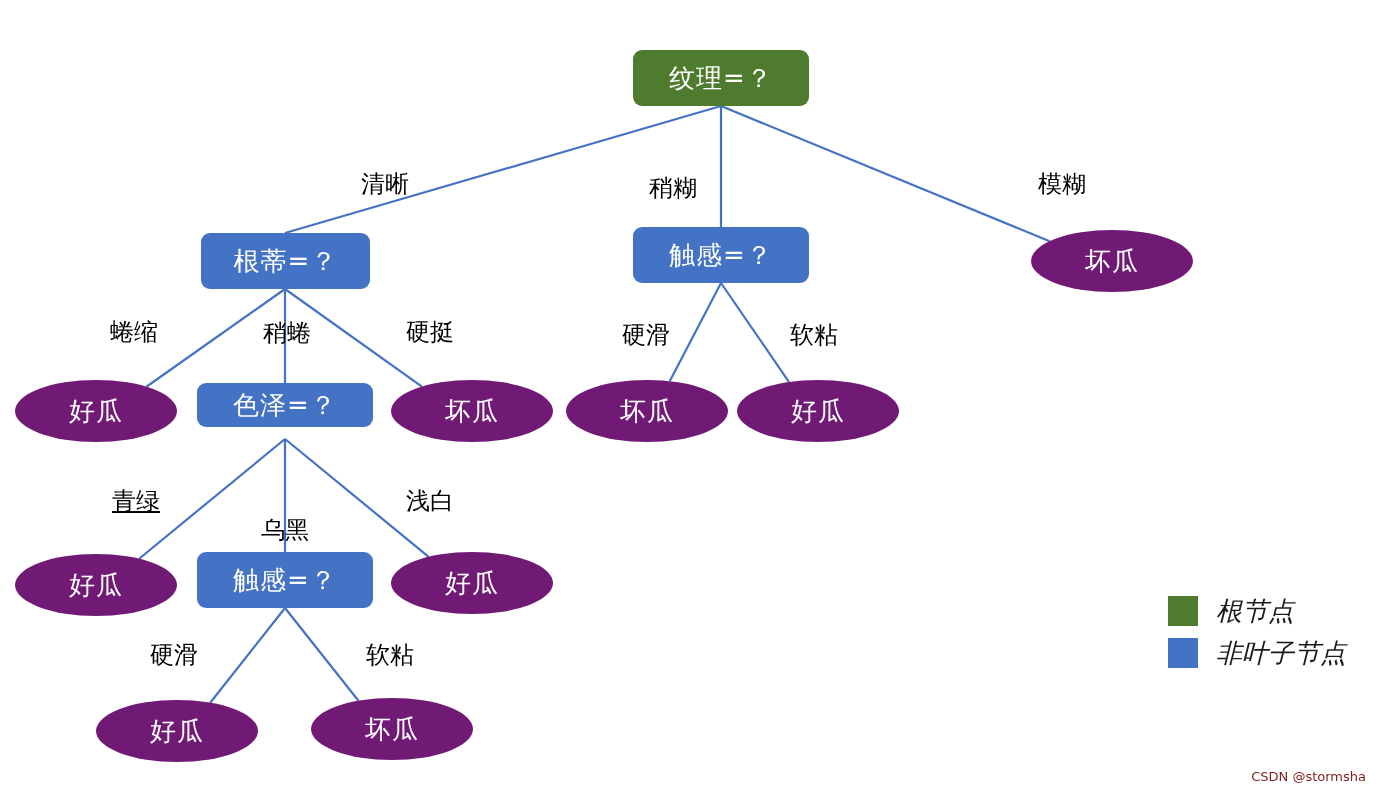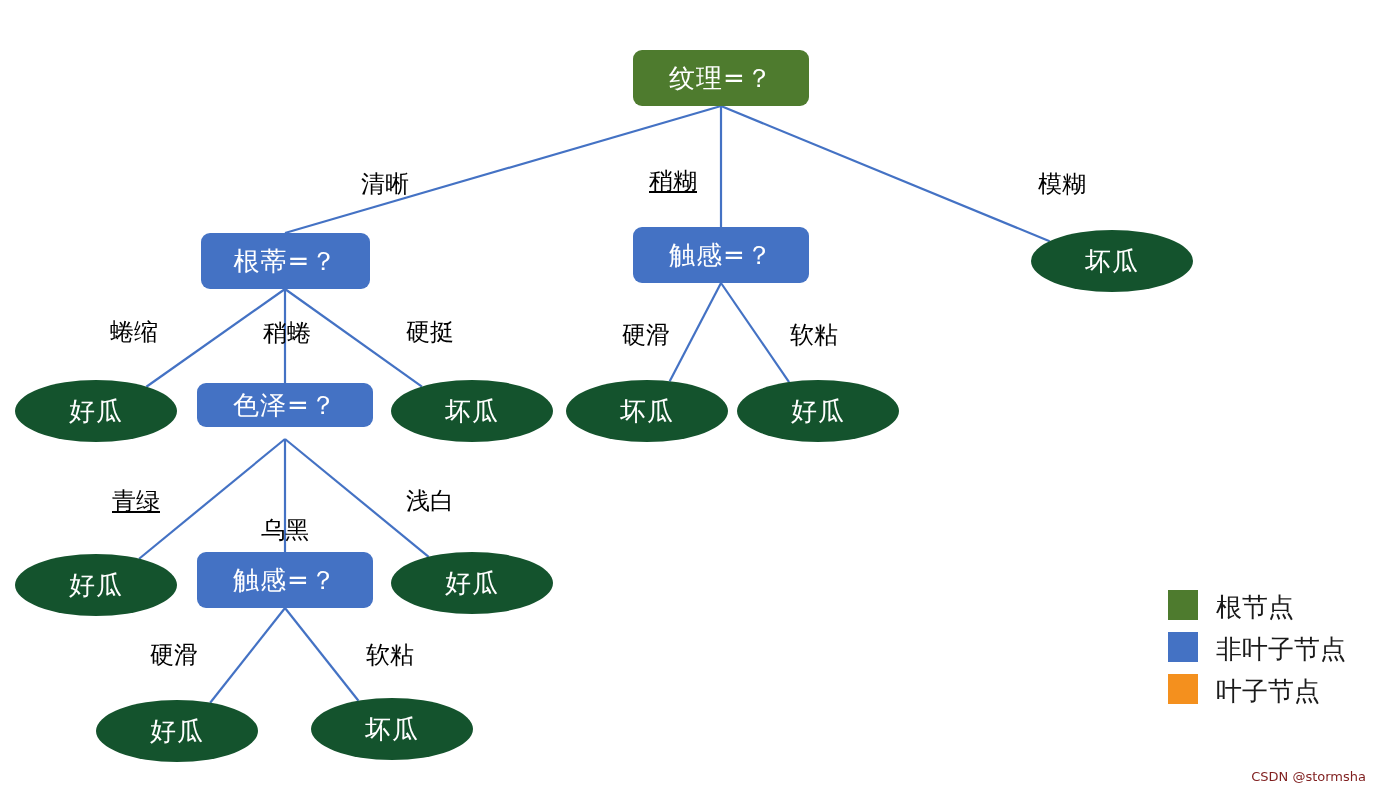--- a/index.html
+++ b/index.html
@@ -39,41 +39,42 @@
   }
   .node.root {
     background: #4E7B2E;
     border-radius: 9px;
   }
   .node.internal {
     background: #4472C4;
     border-radius: 9px;
   }
   .node.leaf {
-    background: #14532d;
+    background: #701a75;
     border-radius: 50%;
   }
   .edge-label {
     position: absolute;
     color: #000000;
     font-size: 24px;
     white-space: nowrap;
     z-index: 4;
     transform: translate(-50%, -50%);
   }
   #legend {
     position: absolute;
     left: 1168px;
     top: 590px;
     z-index: 5;
   }
   .legend-row {
     display: flex;
-    align-items: flex-start;
+    align-items: center;
     height: 42px;
+    font-style: italic;
   }
   .legend-swatch {
     width: 30px;
     height: 30px;
     flex: 0 0 30px;
   }
   .legend-swatch.green { background: #4E7B2E; }
   .legend-swatch.blue  { background: #4472C4; }
   .legend-swatch.orange{ background: #F4901E; }
   .legend-label {
@@ -152,21 +153,21 @@
       </div>
       <div class="node leaf" style="left: 96px; top: 700px; width: 162px; height: 62px;">
         <span>好瓜</span>
       </div>
       <div class="node leaf" style="left: 311px; top: 698px; width: 162px; height: 62px;">
         <span>坏瓜</span>
       </div>
     </div>
   <div id="labels-layer">
       <div class="edge-label" style="left: 385px; top: 184px;">清晰</div>
-      <div class="edge-label" style="left: 673px; top: 181px; text-decoration: underline;">稍糊</div>
+      <div class="edge-label" style="left: 673px; top: 188px;">稍糊</div>
       <div class="edge-label" style="left: 1062px; top: 184px;">模糊</div>
       <div class="edge-label" style="left: 134px; top: 332px;">蜷缩</div>
       <div class="edge-label" style="left: 287px; top: 333px;">稍蜷</div>
       <div class="edge-label" style="left: 430px; top: 332px;">硬挺</div>
       <div class="edge-label" style="left: 646px; top: 335px;">硬滑</div>
       <div class="edge-label" style="left: 814px; top: 335px;">软粘</div>
       <div class="edge-label" style="left: 136px; top: 501px; text-decoration: underline;">青绿</div>
       <div class="edge-label" style="left: 285px; top: 530px; text-align: right;">乌黑</div>
       <div class="edge-label" style="left: 430px; top: 501px;">浅白</div>
       <div class="edge-label" style="left: 174px; top: 655px;">硬滑</div>
@@ -175,20 +176,16 @@
 
   <div id="legend">
       <div class="legend-row">
         <div class="legend-swatch green"></div>
         <div class="legend-label">根节点</div>
       </div>
       <div class="legend-row">
         <div class="legend-swatch blue"></div>
         <div class="legend-label">非叶子节点</div>
       </div>
-      <div class="legend-row">
-        <div class="legend-swatch orange"></div>
-        <div class="legend-label">叶子节点</div>
-      </div>
     </div>
 
   <div id="watermark">CSDN @stormsha</div>
 </div>
 
 </body></html>

